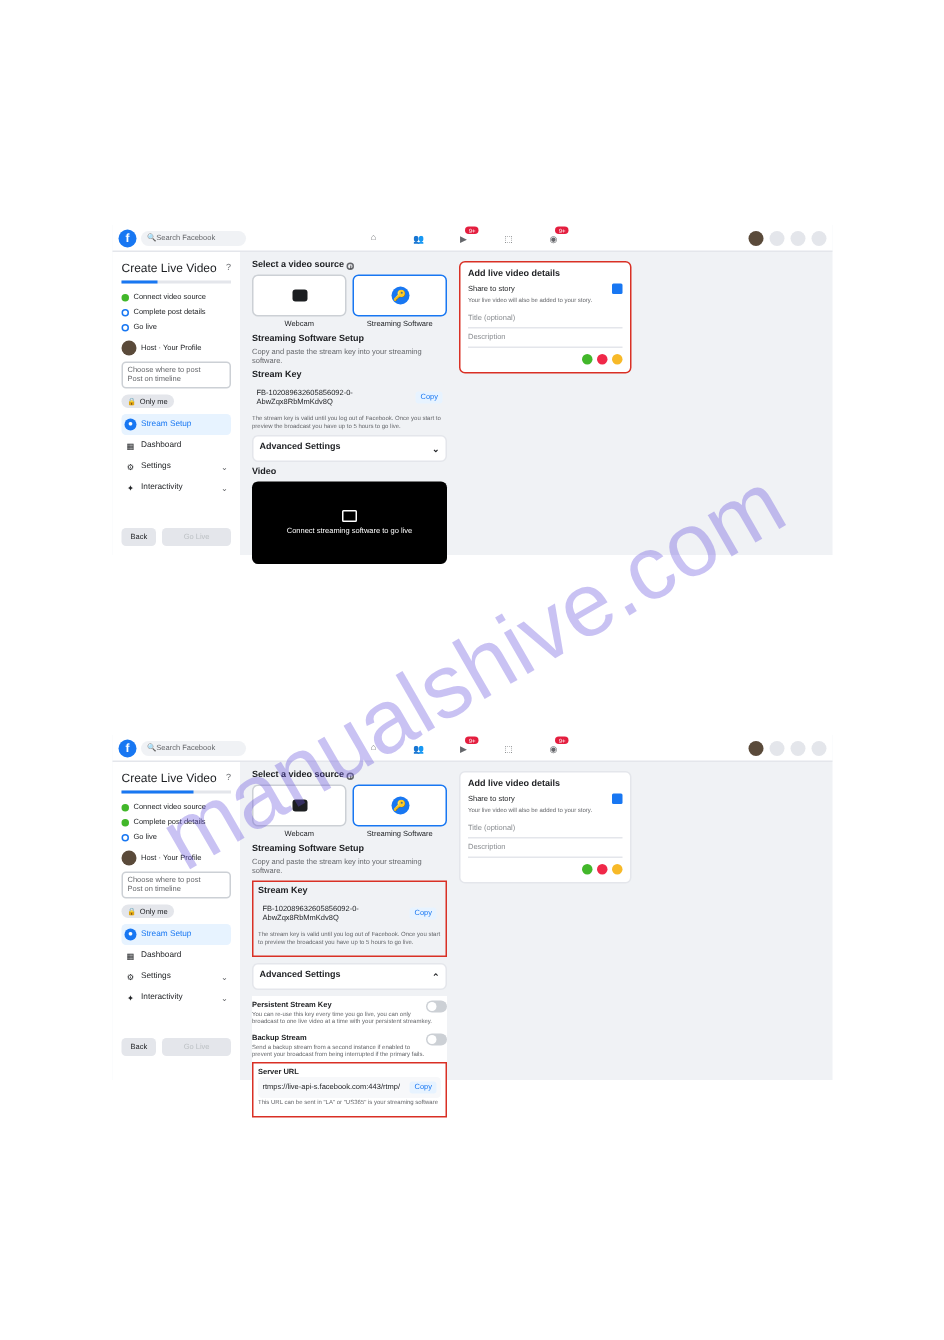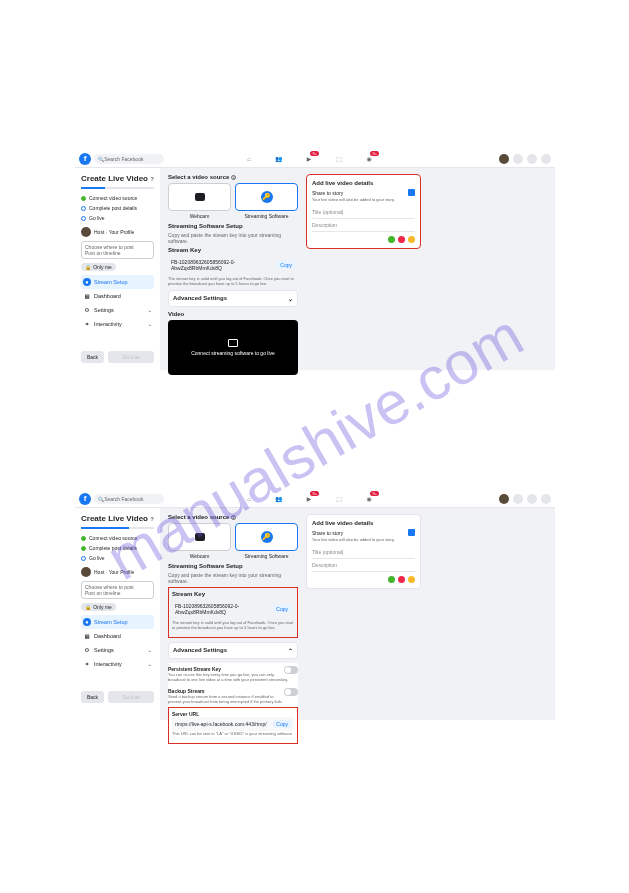--- a/index.html
+++ b/index.html
@@ -12,21 +12,21 @@
 .fb-logo { width: 12px; height: 12px; background: #1877f2; border-radius: 50%; color: #fff; display: flex; align-items: center; justify-content: center; font-weight: bold; font-size: 8px; }
 .search { height: 10px; width: 70px; background: #f0f2f5; border-radius: 10px; margin-left: 3px; padding: 0 4px; display: flex; align-items: center; color: #65676b; font-size: 5px; }
 .nav-icons { display: flex; gap: 20px; margin-left: 80px; align-items: center; }
 .nav-icon { width: 10px; height: 10px; color: #65676b; position: relative; display: flex; align-items: center; justify-content: center; }
 .badge { position: absolute; top: -3px; right: -5px; background: #e41e3f; color: #fff; font-size: 4px; padding: 0 2px; border-radius: 4px; }
 .right-icons { margin-left: auto; display: flex; gap: 4px; align-items: center; }
 .circle-icon { width: 10px; height: 10px; background: #e4e6eb; border-radius: 50%; }
 .avatar-top { width: 10px; height: 10px; background: #5a4a3a; border-radius: 50%; }
 .body-area { display: flex; height: calc(100% - 18px); }
 .sidebar { width: 85px; background: #fff; padding: 6px; }
-.sb-title { font-size: 8px; font-weight: bold; margin-bottom: 4px; display: flex; justify-content: space-between; align-items: center; }
+.sb-title { font-size: 8px; font-weight: normal; margin-bottom: 4px; display: flex; justify-content: space-between; align-items: center; }
 .sb-title .help { color: #65676b; font-size: 6px; }
 .progress { height: 2px; background: #e4e6eb; margin-bottom: 6px; }
 .progress-fill { height: 100%; width: 33%; background: #1877f2; }
 .step { display: flex; align-items: center; gap: 3px; margin-bottom: 4px; font-size: 5px; }
 .step-circle { width: 5px; height: 5px; border: 1px solid #1877f2; border-radius: 50%; }
 .step-circle.done { background: #42b72a; border-color: #42b72a; }
 .user-row { display: flex; align-items: center; gap: 3px; margin: 6px 0 4px; font-size: 5px; }
 .user-avatar { width: 10px; height: 10px; background: #5a4a3a; border-radius: 50%; }
 .post-select { border: 1px solid #ccd0d5; border-radius: 3px; padding: 2px 3px; font-size: 5px; color: #65676b; margin-bottom: 4px; }
 .only-me { display: inline-flex; align-items: center; gap: 2px; background: #e4e6eb; border-radius: 6px; padding: 1px 4px; font-size: 5px; margin-bottom: 4px; }

